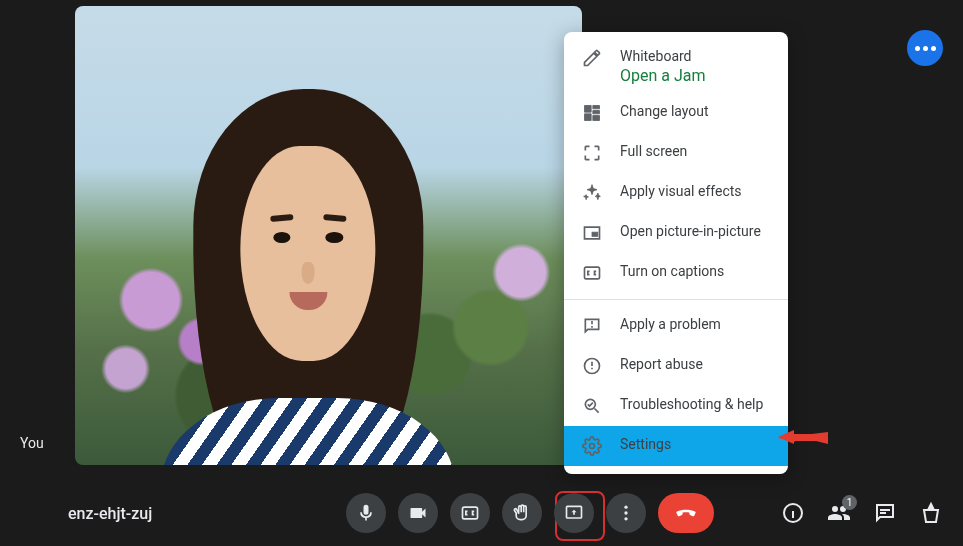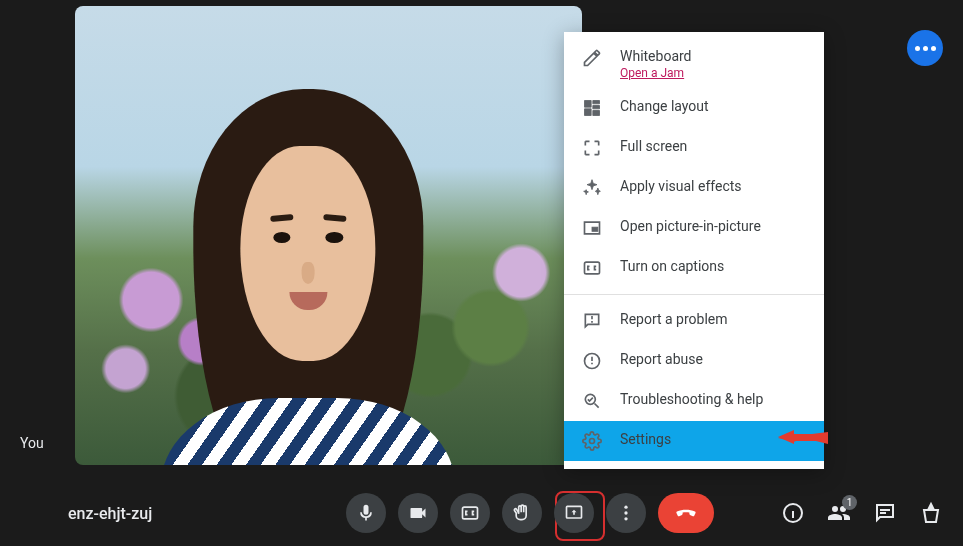--- a/index.html
+++ b/index.html
@@ -101,41 +101,41 @@
     display: flex;
     align-items: center;
     justify-content: center;
     gap: 3px;
   }
   .overflow-btn span { width: 5px; height: 5px; border-radius: 50%; background: #fff; }
   .menu {
     position: absolute;
     left: 564px;
     top: 32px;
-    width: 260px;
+    width: 224px;
     background: #fff;
-    border-radius: 0;
+    border-radius: 8px;
     box-shadow: 0 4px 20px rgba(0,0,0,0.3);
     padding: 8px 0;
     display: flex;
     flex-direction: column;
   }
   .menu-item {
     display: flex;
     align-items: flex-start;
     gap: 18px;
     padding: 10px 18px;
     color: #3c4043;
     font-size: 14px;
     cursor: pointer;
     min-height: 40px;
   }
   .menu-item.two-line { align-items: flex-start; padding-top: 8px; padding-bottom: 8px; }
   .menu-item .txt { display: flex; flex-direction: column; }
-  .menu-item .sub { font-size: 12px; color: #be185d; margin-top: 2px; text-decoration: underline; }
+  .menu-item .sub { font-size: 16px; color: #15803d; margin-top: 2px; }
   .menu-item.hover { background: #0ea5e9; }
   .menu-sep { height: 1px; background: #e0e0e0; margin: 6px 0; }
   .mi-icon { width: 20px; height: 20px; flex-shrink: 0; fill: #5f6368; stroke: #5f6368; }
   .arrow {
     position: absolute;
     left: 778px;
     top: 426px;
     width: 50px;
     height: 20px;
     pointer-events: none;
@@ -272,21 +272,21 @@
     <span>Turn on captions</span>
   </div>
 
   <div class="menu-sep"></div>
 
   <div class="menu-item">
     <svg class="mi-icon" viewBox="0 0 24 24">
         <path fill="none" stroke-width="2" d="M4 4h16v12H7l-3 3V4z"></path>
         <path d="M12 6v4m0 2v2" stroke-width="2"></path>
       </svg>
-    <span>Report a problem</span>
+    <span>Apply a problem</span>
   </div>
   <div class="menu-item">
     <svg class="mi-icon" viewBox="0 0 24 24">
         <circle cx="12" cy="12" r="9" fill="none" stroke-width="2"></circle>
         <path d="M12 7v5m0 2v2" stroke-width="2"></path>
       </svg>
     <span>Report abuse</span>
   </div>
   <div class="menu-item">
     <svg class="mi-icon" viewBox="0 0 24 24">

